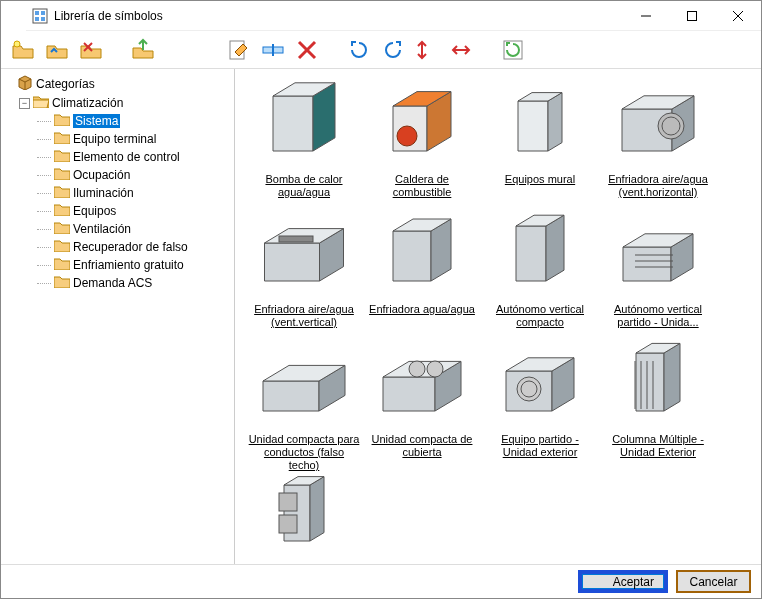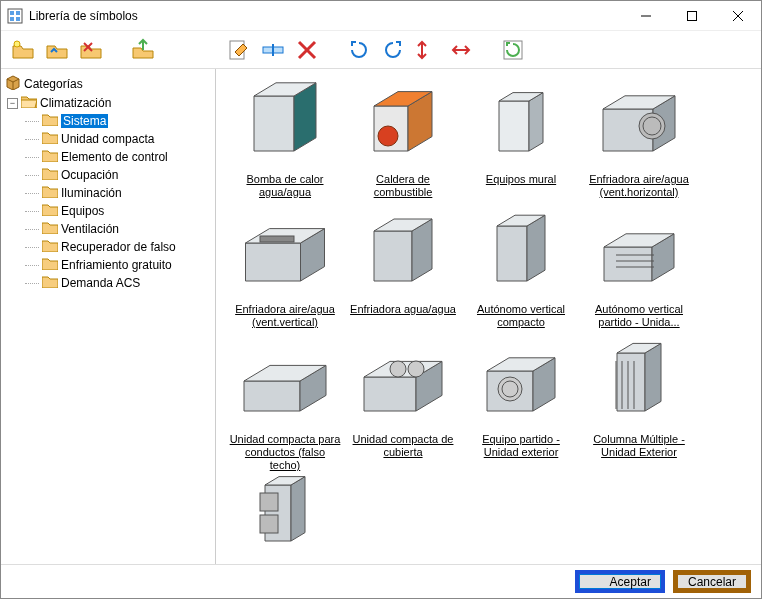--- a/index.html
+++ b/index.html
@@ -1,42 +1,42 @@
 <!DOCTYPE html>
 <html><head>
 <meta charset="utf-8">
 <style>
   * { box-sizing: border-box; }
   html, body { margin:0; padding:0; font-family: "Segoe UI", Tahoma, sans-serif; font-size:12px; color:#000; background:#fff; }
   .window { width:762px; height:599px; border:1px solid #888; display:flex; flex-direction:column; }
-  .titlebar { height:30px; display:flex; align-items:center; padding-left:6px; border-bottom:1px solid #eee;}
+  .titlebar { height:30px; display:flex; align-items:center; padding-left:6px; border-bottom:1px solid #eee;margin-left:25px;}
   .title-icon { width:16px; height:16px; margin-right:6px; }
   .title-text { flex:1; font-size:12px; }
   .win-btns { display:flex; height:100%;}
   .win-btn { width:46px; display:flex; align-items:center; justify-content:center; }
   .toolbar { height:38px; display:flex; align-items:center; padding:0 6px; gap:2px; border-bottom:1px solid #ddd;}
   .tb-btn { width:32px; height:32px; display:flex; align-items:center; justify-content:center; border:1px solid transparent; border-radius:2px;}
   .tb-sep { width:16px; }
   .body { flex:1; display:flex; min-height:0;}
-  .tree { width:215px; border-right:1px solid #ccc; padding:4px 2px; overflow:auto; user-select:none;}
+  .tree { width:234px; border-right:1px solid #ccc; padding:4px 14px; overflow:auto; user-select:none;}
   .tree-root { display:flex; align-items:center; gap:4px; padding:1px 2px;}
   .tree ul { list-style:none; margin:0; padding:0;}
   .tree li { padding:0;}
   .tree .row { display:flex; align-items:center; gap:3px; padding:1px 2px; white-space:nowrap;}
   .tree .exp { width:11px; height:11px; border:1px solid #888; font-size:9px; line-height:9px; text-align:center; color:#444; background:#fff; cursor:pointer;}
   .tree .conn { display:inline-block; width:14px; border-bottom:1px dotted #aaa; height:0;}
   .folder-icon { width:16px; height:13px; flex-shrink:0;}
   .selected-label { background:#0078d7; color:#ffffff; padding:0 2px;}
   .grid { flex:1; overflow:auto; padding:8px 10px;}
   .grid-inner { display:flex; flex-wrap:wrap; gap:0; align-content:flex-start;}
   .cell { width:118px; height:130px; display:flex; flex-direction:column; align-items:center; justify-content:flex-start; padding:4px 2px; text-align:center;text-decoration:underline;}
   .thumb { width:90px; height:90px; display:flex; align-items:center; justify-content:center;}
   .cap { font-size:11px; line-height:13px; margin-top:2px; max-width:112px;}
   .footer { height:34px; border-top:1px solid #ddd; display:flex; align-items:center; justify-content:flex-end; padding:0 10px; gap:8px;}
-  .btn { min-width:75px; height:23px; border:5px solid #a16207; background:#e1e1e1; font-size:12px; display:flex; align-items:center; justify-content:center; padding:0 10px;}
+  .btn { min-width:75px; height:23px; border:2px solid #a16207; background:#e1e1e1; font-size:12px; display:flex; align-items:center; justify-content:center; padding:0 10px;}
   .btn.default { border:4px solid #1d4ed8; box-shadow:0 0 0 1px #0078d7 inset;padding-left:31px;}
 </style>
 </head>
 <body>
 
 <div class="window">
 
   <div class="titlebar">
     <span class="title-icon">
       <svg viewBox="0 0 16 16" width="16" height="16">
@@ -176,21 +176,21 @@
                     </svg></span>
                   <span class="selected-label">Sistema</span>
                 </div>
               </li>
               <li>
                 <div class="row" style="padding-left:22px">
                   <span class="conn"></span>
                   <span><svg class="folder-icon" viewBox="0 0 16 13">
                       <path d="M0 2h6l2 2h8v9H0z" fill="#f7cd7e" stroke="#b8860b"></path>
                     </svg></span>
-                  <span>Unidad compacta</span>
+                  <span>Equipo terminal</span>
                 </div>
               </li>
               <li>
                 <div class="row" style="padding-left:22px">
                   <span class="conn"></span>
                   <span><svg class="folder-icon" viewBox="0 0 16 13">
                       <path d="M0 2h6l2 2h8v9H0z" fill="#f7cd7e" stroke="#b8860b"></path>
                     </svg></span>
                   <span>Elemento de control</span>
                 </div>

